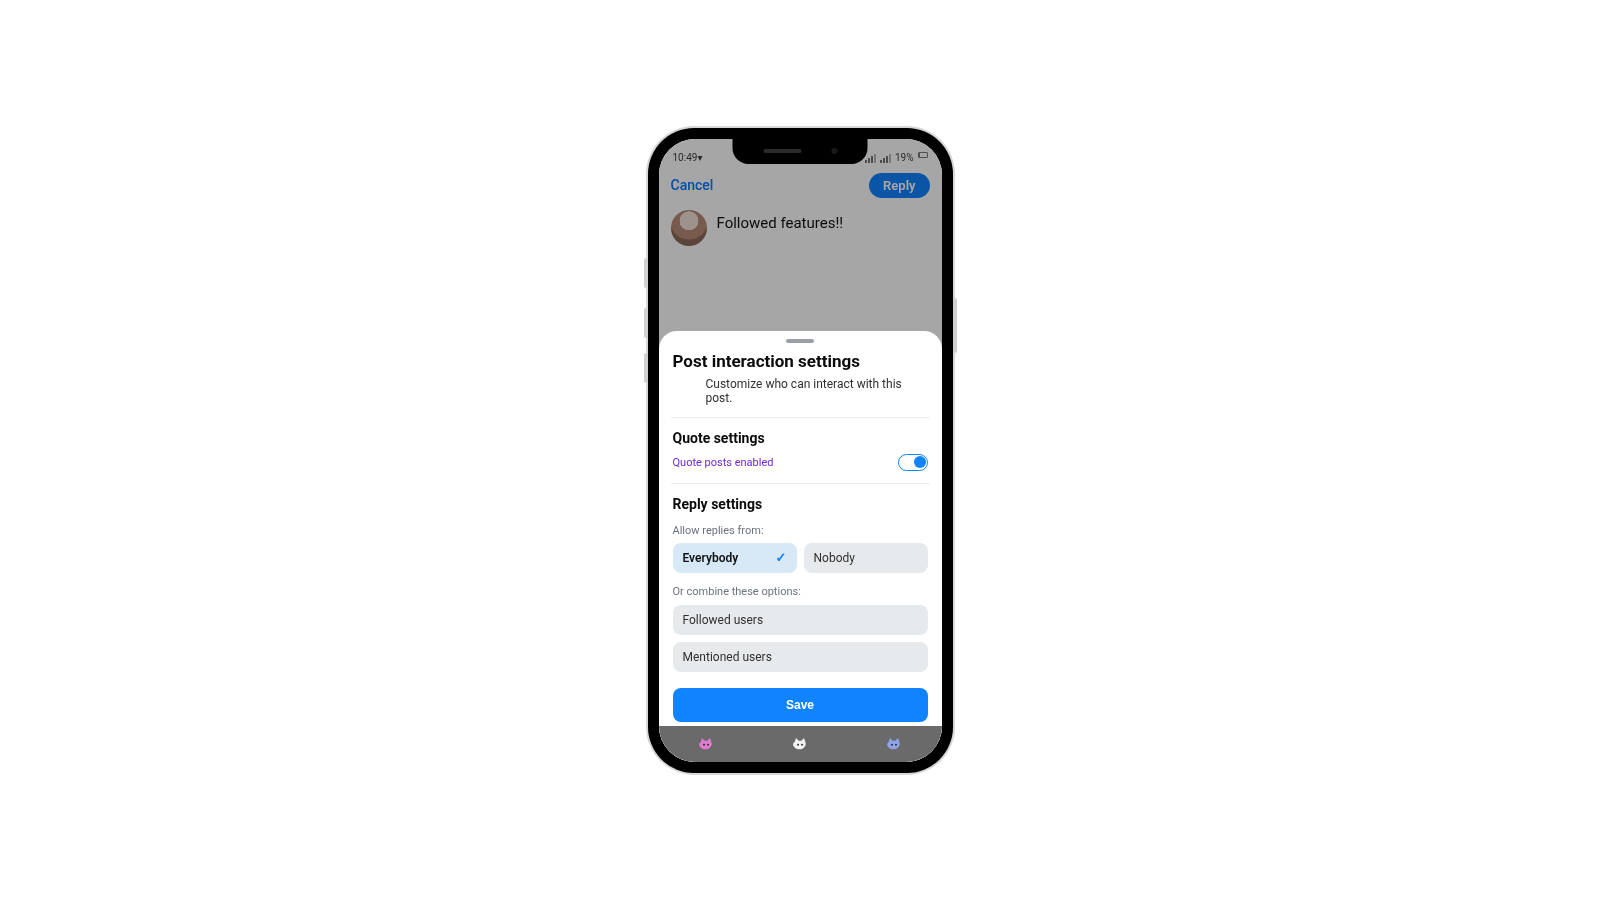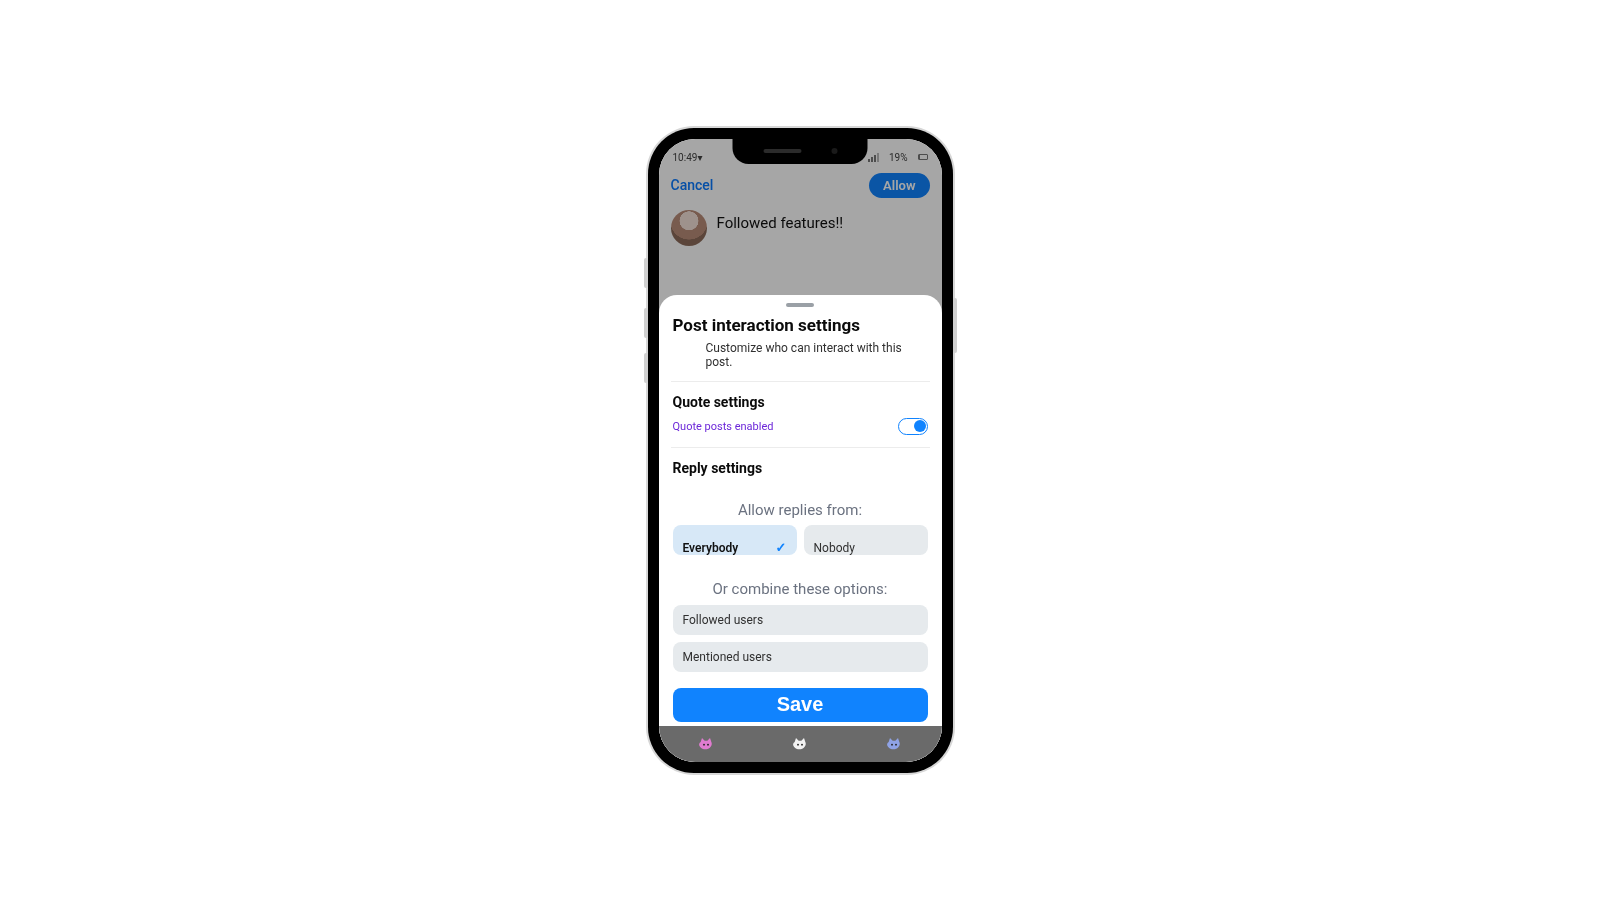--- a/index.html
+++ b/index.html
@@ -57,21 +57,21 @@
     position:absolute; inset:0;
     background:#fff;
   }
   .status-bar {
     height:26px;
     display:flex; align-items:flex-end; justify-content:space-between;
     padding: 0 14px 2px;
     font-size:10px; color:#444;
   }
   .status-left { display:flex; align-items:center; }
-  .status-right{ display:flex; align-items:center; gap:10px; }
+  .status-right{ display:flex; gap:4px; }
   .sig-bars { display:inline-flex; gap:1px; align-items:flex-end; }
   .sig-bars i{ width:2px; background:#777; display:block; }
   .sig-bars i:nth-child(1){height:3px}
   .sig-bars i:nth-child(2){height:5px}
   .sig-bars i:nth-child(3){height:7px}
   .sig-bars i:nth-child(4){height:9px; background:#bbb;}
 
   .compose-header{
     display:flex; align-items:center; justify-content:space-between;
     padding: 8px 12px;
@@ -115,27 +115,27 @@
   
   .toggle{
     width:30px; height:17px; border:1.5px solid #1083fe; border-radius:20px;
     position:relative; background:#fff;
   }
   .toggle .knob{
     position:absolute; right:1px; top:1px;
     width:12px; height:12px; border-radius:50%; background:#1083fe;
   }
 
-  .label-sm{ font-size:15px; color:#6b7280; margin:25px 0 6px;text-align:center; }
+  .label-sm{ font-size:11px; color:#6b7280; margin:12px 0 6px; }
 
   .chip-row{ display:flex; gap:7px; }
   .chip{
     flex:1; height:30px; border-radius:8px;
     background:#e6eaed;
-    display:flex; align-items:flex-end; justify-content:space-between;
+    display:flex; align-items:center; justify-content:space-between;
     padding:0 10px;
     font-size:12px; color:#303030;
   }
   .chip.selected{
     background:#d7e8f7; color:#111; font-weight:600;
   }
   .check{
     color:#1083fe; font-size:13px; font-weight:700;
   }
 
@@ -143,21 +143,21 @@
     height:30px; border-radius:8px; background:#e6eaed;
     display:flex; align-items:center; padding:0 10px;
     font-size:12px; color:#303030; margin-top:7px;
   }
 
   .save-btn{
     margin-top:16px;
     height:34px; width:100%;
     background:#1083fe; color:#fff;
     border:none; border-radius:8px;
-    font-size:20px; font-weight:700;
+    font-size:12px; font-weight:700;
     display:flex; align-items:center; justify-content:center;
   }
 
   
   .navbar{
     position:absolute; left:0; right:0; bottom:0; height:36px;
     background:rgba(90,90,90,.9);
     display:flex; align-items:center; justify-content:space-around;
     z-index:30;
   }
@@ -196,21 +196,21 @@
             </span>
           <span>19%</span>
           <span style="display:inline-block;width:10px;height:6px;border:1px solid #777;border-radius:1px;position:relative;">
             <span style="position:absolute;left:0;top:0;bottom:0;width:20%;background:#777;"></span>
           </span>
         </div>
       </div>
 
       <div class="compose-header">
         <span class="cancel-link">Cancel</span>
-        <span class="post-pill">Allow</span>
+        <span class="post-pill">Reply</span>
       </div>
 
       <div class="compose-body">
         <div class="avatar"></div>
         <div class="compose-text">Followed features!!</div>
       </div>
     </div>
 
     <div class="dim"></div>
 

